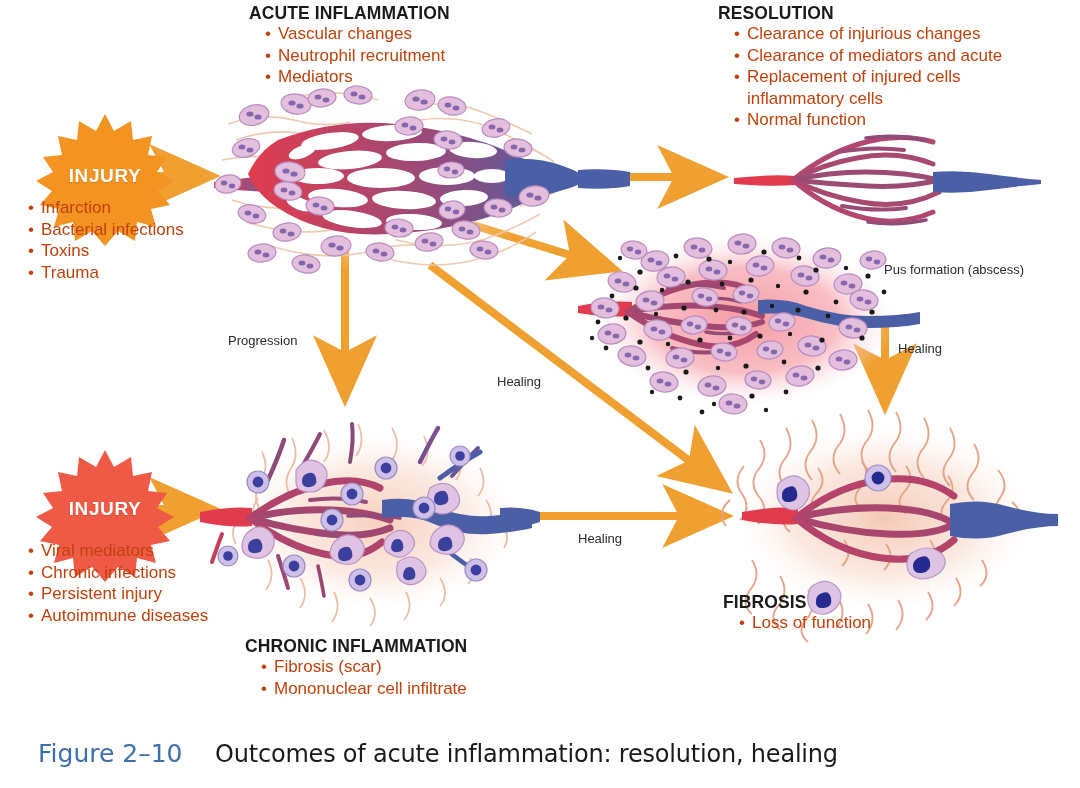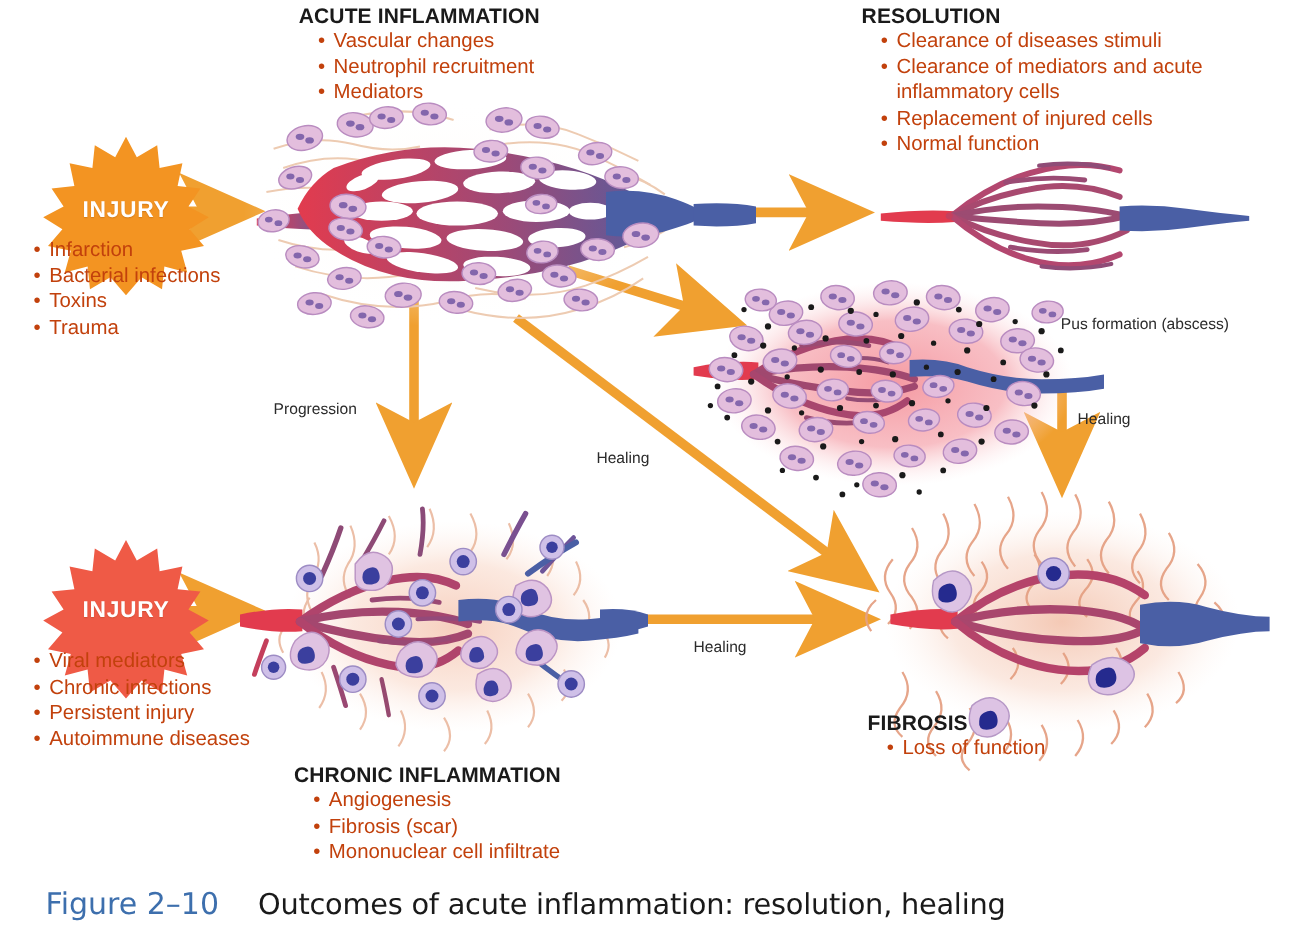--- a/index.html
+++ b/index.html
@@ -583,24 +583,24 @@
 
 <div class="txt hdr" style="left:249px;top:3px;">ACUTE INFLAMMATION</div>
 <div class="txt ind" style="left:249px;top:23px;">
   <div class="bul"><span class="b">•</span><span>Vascular changes</span></div>
   <div class="bul"><span class="b">•</span><span>Neutrophil recruitment</span></div>
   <div class="bul"><span class="b">•</span><span>Mediators</span></div>
 </div>
 
 <div class="txt hdr" style="left:718px;top:3px;">RESOLUTION</div>
 <div class="txt ind" style="left:718px;top:23px;">
-  <div class="bul"><span class="b">•</span><span>Clearance of diseases stimuli</span></div>
+  <div class="bul"><span class="b">•</span><span>Clearance of injurious changes</span></div>
   <div class="bul"><span class="b">•</span><span>Clearance of mediators and acute</span></div>
+  <div class="bul"><span class="b">•</span><span>Replacement of injured cells</span></div>
   <div class="bul"><span class="b"></span><span>inflammatory cells</span></div>
-  <div class="bul"><span class="b">•</span><span>Replacement of injured cells</span></div>
   <div class="bul"><span class="b">•</span><span>Normal function</span></div>
 </div>
 
 <div class="starlabel" style="left:58px;top:165px;width:94px;text-align:center;">INJURY</div>
 <div class="txt" style="left:28px;top:197px;">
   <div class="bul"><span class="b">•</span><span>Infarction</span></div>
   <div class="bul"><span class="b">•</span><span>Bacterial infections</span></div>
   <div class="bul"><span class="b">•</span><span>Toxins</span></div>
   <div class="bul"><span class="b">•</span><span>Trauma</span></div>
 </div>
@@ -615,21 +615,20 @@
 
 <div class="txt plain" style="left:228px;top:333px;">Progression</div>
 <div class="txt plain" style="left:497px;top:374px;">Healing</div>
 <div class="txt plain" style="left:898px;top:341px;">Healing</div>
 <div class="txt plain" style="left:578px;top:531px;">Healing</div>
 
 <div class="txt plain" style="left:884px;top:262px;">Pus formation (abscess)</div>
 
 <div class="txt hdr" style="left:245px;top:636px;">CHRONIC INFLAMMATION</div>
 <div class="txt ind" style="left:245px;top:656px;">
-  <div class="bul"><span class="b">•</span><span>Angiogenesis</span></div>
   <div class="bul"><span class="b">•</span><span>Fibrosis (scar)</span></div>
   <div class="bul"><span class="b">•</span><span>Mononuclear cell infiltrate</span></div>
 </div>
 
 <div class="txt hdr" style="left:723px;top:592px;">FIBROSIS</div>
 <div class="txt ind" style="left:723px;top:612px;">
   <div class="bul"><span class="b">•</span><span>Loss of function</span></div>
 </div>
 
 <div class="capbar"></div>

